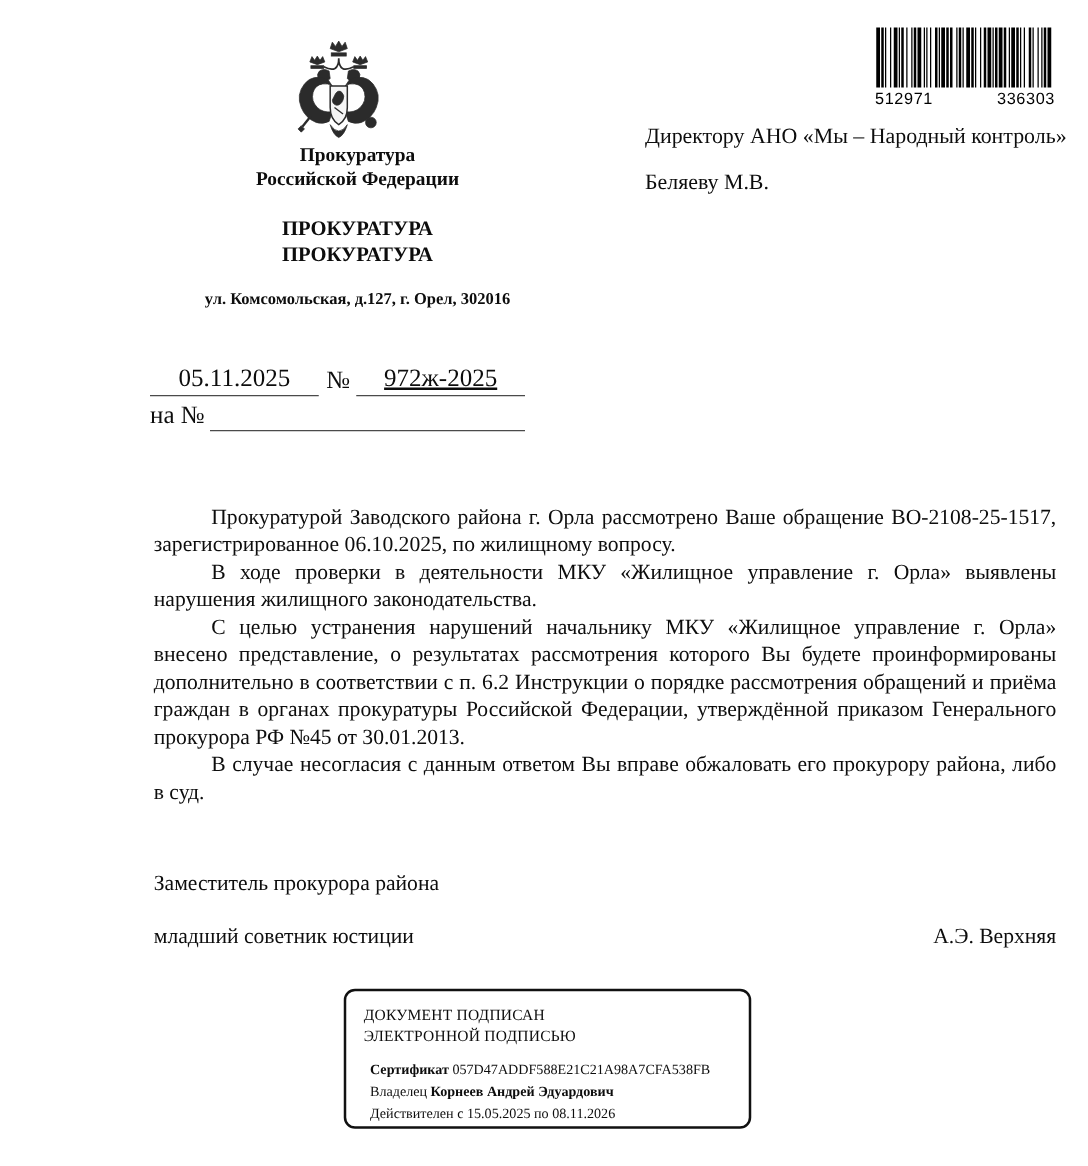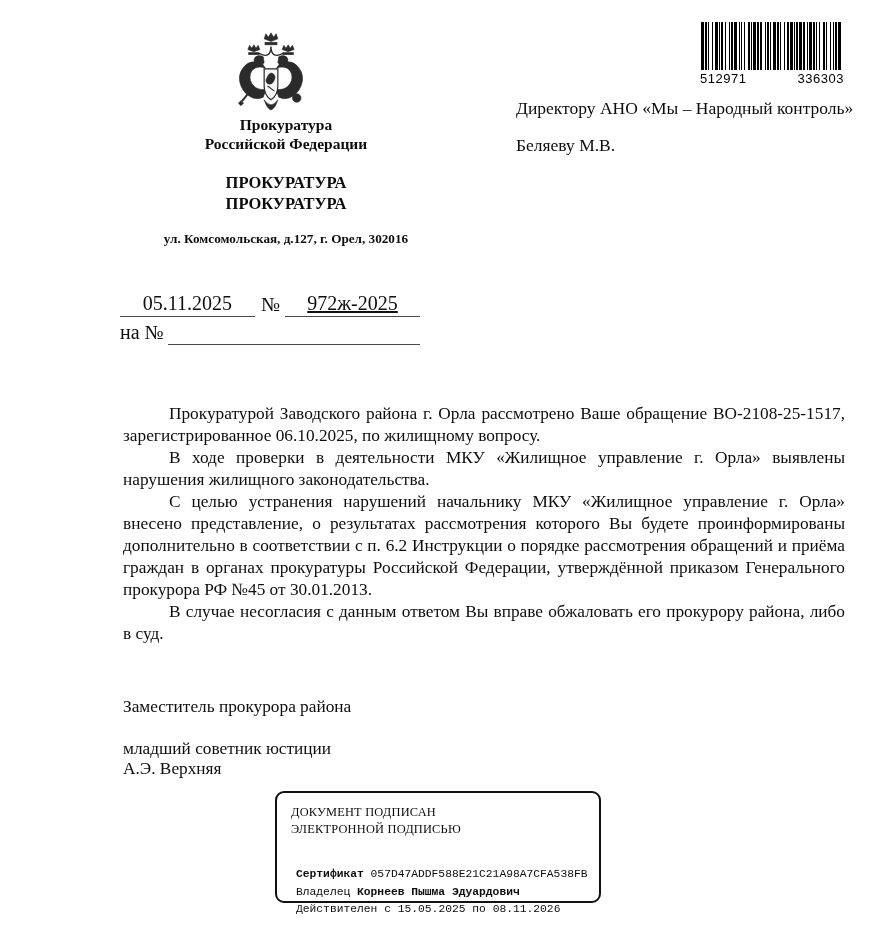--- a/index.html
+++ b/index.html
@@ -143,21 +143,20 @@
     left: 123px;
     width: 722px;
     font-size: 17.3px;
   }
   #sig-title { margin: 0; }
   #sig-row {
     display: flex;
     justify-content: space-between;
     align-items: baseline;
     margin-top: 22px;
-    flex-direction: column;
   }
 
   
   #stamp {
     position: absolute;
     top: 791px;
     left: 275px;
     width: 326px;
     height: 112px;
     border: 2px solid #111;
@@ -166,25 +165,24 @@
     padding: 11px 14px 0 14px;
     font-family: "Liberation Serif", "DejaVu Serif", serif;
   }
   #stamp-head {
     text-align: left;
     font-size: 12.4px;
     line-height: 1.35;
     letter-spacing: 0.2px;
   }
   #stamp-fields {
-    margin-top: 29px;
+    margin-top: 11px;
     font-size: 11.3px;
     line-height: 1.55;
     padding-left: 5px;
-    font-family: Liberation Mono, monospace;
   }
   .stamp-field { white-space: nowrap; }
   .stamp-field b { font-weight: bold; }
 </style>
 </head>
 <body>
 
 <div id="barcode-block">
   <div id="barcode-bars">
       <i style="width: 3px; background: rgb(0, 0, 0);"></i>
@@ -366,21 +364,21 @@
     <div>ДОКУМЕНТ ПОДПИСАН</div>
     <div>ЭЛЕКТРОННОЙ ПОДПИСЬЮ</div>
   </div>
   <div id="stamp-fields">
     <div class="stamp-field">
       <b>Сертификат</b>
       <span>057D47ADDF588E21C21A98A7CFA538FB</span>
     </div>
     <div class="stamp-field">
       <span>Владелец</span>
-      <b>Корнеев Пышма Эдуардович</b>
+      <b>Корнеев Андрей Эдуардович</b>
     </div>
     <div class="stamp-field">
       <span>Действителен с</span>
       <span>15.05.2025</span>
       <span>по</span>
       <span>08.11.2026</span>
     </div>
   </div>
 </div>
 

